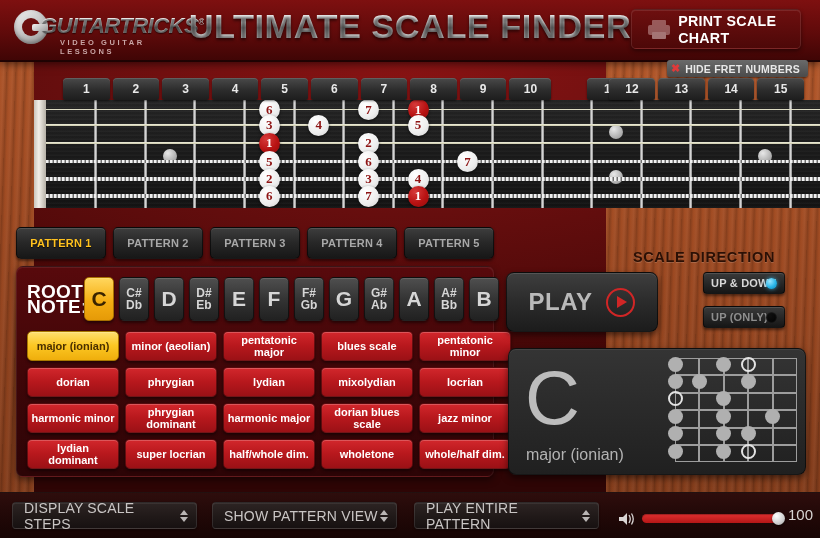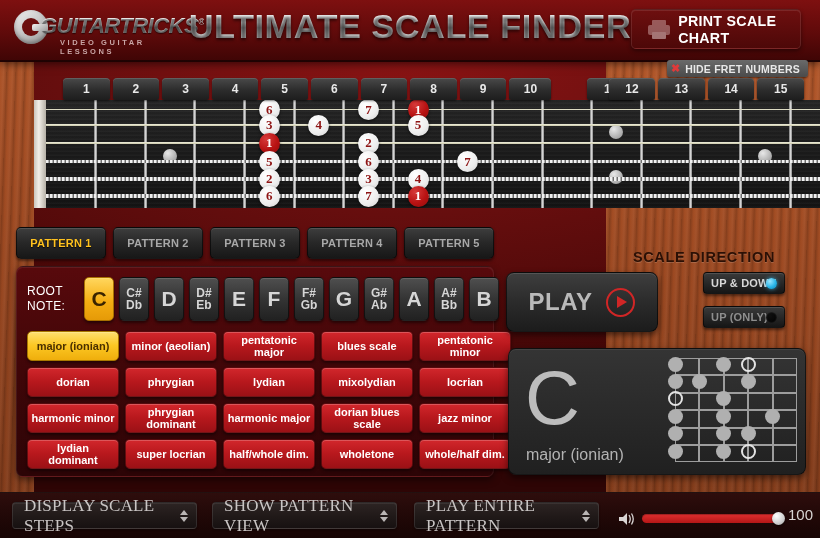--- a/index.html
+++ b/index.html
@@ -181,21 +181,21 @@
   .left-panel {
     position: absolute; left: 16px; top: 266px; width: 478px; height: 211px;
     border-radius: 7px;
     background: linear-gradient(180deg, #58090c 0%, #3f0608 50%, #2c0406 100%);
     border: 1px solid rgba(255,255,255,0.07);
     box-shadow: inset 0 1px 0 rgba(255,255,255,0.08), 0 3px 7px rgba(0,0,0,0.5);
     z-index: 30;
   }
   .rootrow { position: absolute; left: 10px; top: 10px; display: flex; align-items: center; gap: 5px; }
   .rootlabel {
-    width: 52px; color: #fff; font-size: 12px; font-weight: normal; line-height: 15px;
+    width: 52px; color: #fff; font-size: 19px; font-weight: bold; line-height: 15px;
     letter-spacing: 0.3px;
   }
   .notebtn {
     width: 30px; height: 44px; border-radius: 5px;
     background: linear-gradient(180deg, #4f4f4f 0%, #343434 50%, #212121 100%);
     border: 1px solid rgba(0,0,0,0.55);
     box-shadow: inset 0 1px 0 rgba(255,255,255,0.12), 0 2px 3px rgba(0,0,0,0.5);
     display: flex; flex-direction: column; align-items: center; justify-content: center;
     color: #d6d6d6; cursor: pointer;
   }
@@ -319,21 +319,21 @@
   }
   .select {
     position: absolute; top: 9px; height: 27px;
     border-radius: 4px;
     background: linear-gradient(180deg, #2d2423 0%, #201918 55%, #171111 100%);
     border: 1px solid rgba(255,255,255,0.10);
     box-shadow: inset 0 1px 0 rgba(255,255,255,0.07), 0 1px 2px rgba(0,0,0,0.5);
     display: flex; align-items: center; padding: 0 8px 0 11px;
     cursor: pointer;
   }
-  .select .lbl { color: #c9c5c4; font-size: 17px; letter-spacing: 0.2px; flex: 1; font-family: Liberation Serif, serif; }
+  .select .lbl { color: #c9c5c4; font-size: 14px; letter-spacing: 0.2px; flex: 1; }
   .spin { width: 9px; display: flex; flex-direction: column; align-items: center; gap: 2px; }
   .spin .up { width: 0; height: 0; border-left: 4.5px solid transparent; border-right: 4.5px solid transparent; border-bottom: 5px solid #b9b5b4; }
   .spin .dn { width: 0; height: 0; border-left: 4.5px solid transparent; border-right: 4.5px solid transparent; border-top: 5px solid #b9b5b4; }
 
   .vol-icon { position: absolute; left: 618px; top: 511px; width: 20px; height: 16px; z-index: 42; }
   .vol-slider {
     position: absolute; left: 642px; top: 514px; width: 140px; height: 9px;
     border-radius: 5px;
     background: linear-gradient(180deg, #e03030, #b51616);
     box-shadow: inset 0 1px 1px rgba(0,0,0,0.3);

